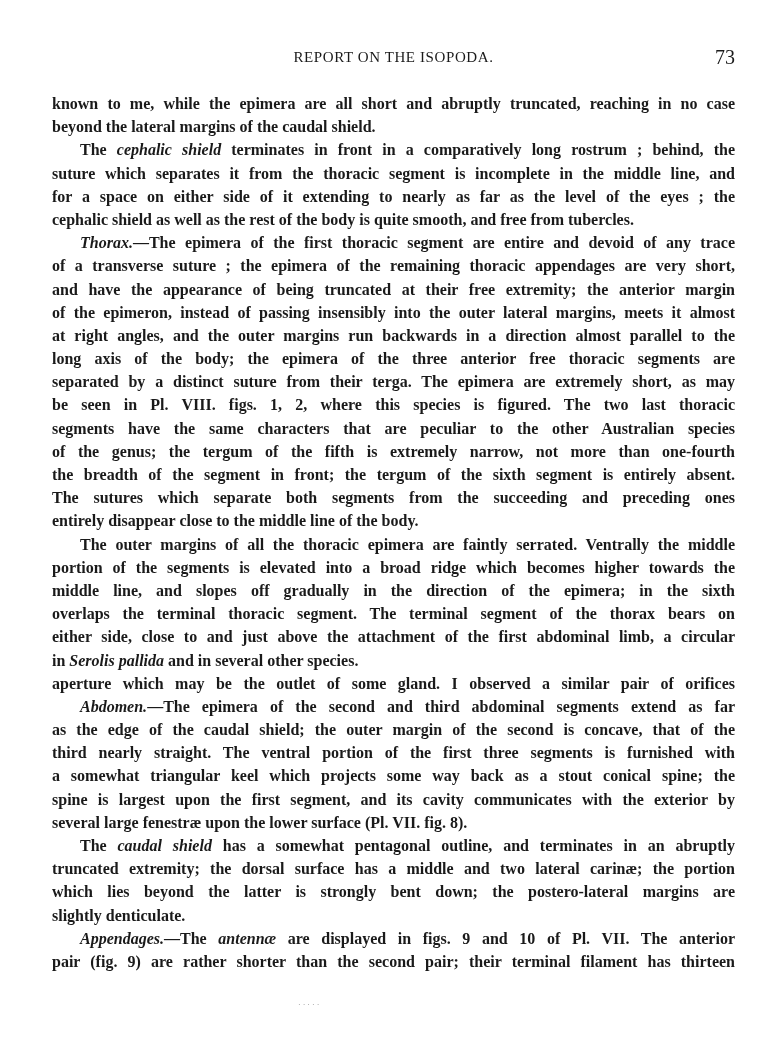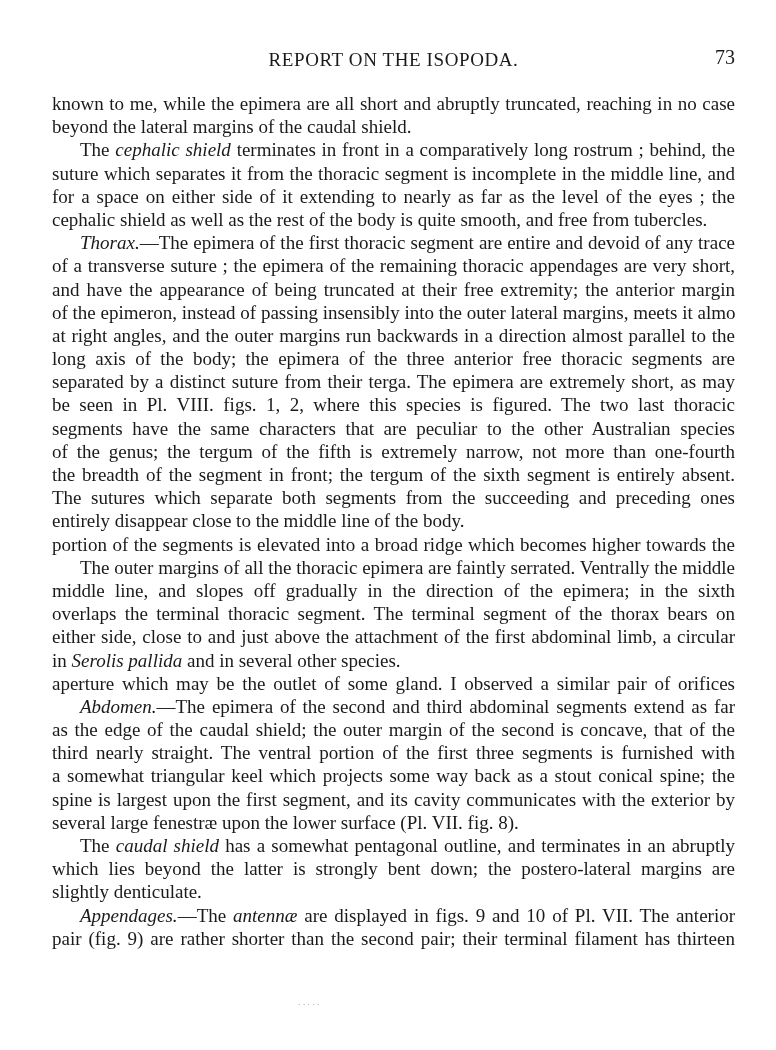--- a/index.html
+++ b/index.html
@@ -1,20 +1,20 @@
 <!DOCTYPE html>
 <html><head>
 <meta charset="utf-8">
 <style>
   html, body { margin: 0; padding: 0; background: #ffffff; }
   body { width: 776px; height: 1050px; position: relative; overflow: hidden; color: #1a1a1a; font-family: "Liberation Serif", "DejaVu Serif", serif; }
   .header { position: absolute; top: 46px; left: 52px; width: 683px; height: 24px; }
-  .running-title { position: absolute; left: 0; right: 0; text-align: center; font-size: 19px; letter-spacing: 0.6px; top: 3px; }
+  .running-title { position: absolute; left: 0; right: 0; text-align: center; font-size: 15px; letter-spacing: 0.6px; top: 3px; }
   .page-number { position: absolute; right: 0; top: 0; font-size: 20px; }
-  .body-text { position: absolute; top: 92px; left: 52px; width: 683px; font-size: 19px; }
+  .body-text { position: absolute; top: 92px; left: 52px; width: 683px; font-size: 16px; font-weight: bold; }
   .line { height: 23.2px; line-height: 23.2px; white-space: nowrap; text-align: justify; text-align-last: justify; overflow: hidden; }
   .line.last { text-align-last: left; }
   .line.indent { padding-left: 28px; }
   .para { margin-bottom: 0; }
   em { font-style: italic; }
   .dots { position: absolute; top: 1000px; left: 298px; font-size: 8px; letter-spacing: 2px; color: #888; }
 </style>
 </head>
 <body>
 
@@ -43,38 +43,39 @@
       <div class="line"><span>long axis of the body; the epimera of the three anterior free thoracic segments are</span></div>
       <div class="line"><span>separated by a distinct suture from their terga.  The epimera are extremely short, as may</span></div>
       <div class="line"><span>be seen in Pl. VIII. figs. 1, 2, where this species is figured.  The two last thoracic</span></div>
       <div class="line"><span>segments have the same characters that are peculiar to the other Australian species</span></div>
       <div class="line"><span>of the genus; the tergum of the fifth is extremely narrow, not more than one-fourth</span></div>
       <div class="line"><span>the breadth of the segment in front; the tergum of the sixth segment is entirely absent.</span></div>
       <div class="line"><span>The sutures which separate both segments from the succeeding and preceding ones</span></div>
       <div class="line last"><span>entirely disappear close to the middle line of the body.</span></div>
     </div>
     <div class="para">
+      <div class="line indent"><span>The outer margins of all the thoracic epimera are faintly serrated.  Ventrally the middle</span></div>
       <div class="line"><span>portion of the segments is elevated into a broad ridge which becomes higher towards the</span></div>
-      <div class="line indent"><span>The outer margins of all the thoracic epimera are faintly serrated.  Ventrally the middle</span></div>
       <div class="line"><span>middle line, and slopes off gradually in the direction of the epimera; in the sixth</span></div>
       <div class="line"><span>overlaps the terminal thoracic segment.  The terminal segment of the thorax bears on</span></div>
       <div class="line"><span>either side, close to and just above the attachment of the first abdominal limb, a circular</span></div>
       <div class="line last"><span>in </span><em>Serolis pallida</em><span> and in several other species.</span></div>
       <div class="line"><span>aperture which may be the outlet of some gland.  I observed a similar pair of orifices</span></div>
     </div>
     <div class="para">
       <div class="line indent"><em>Abdomen.</em><span>—The epimera of the second and third abdominal segments extend as far</span></div>
       <div class="line"><span>as the edge of the caudal shield; the outer margin of the second is concave, that of the</span></div>
       <div class="line"><span>third nearly straight.  The ventral portion of the first three segments is furnished with</span></div>
       <div class="line"><span>a somewhat triangular keel which projects some way back as a stout conical spine; the</span></div>
       <div class="line"><span>spine is largest upon the first segment, and its cavity communicates with the exterior by</span></div>
       <div class="line last"><span>several large fenestræ upon the lower surface (Pl. VII. fig. 8).</span></div>
     </div>
     <div class="para">
       <div class="line indent"><span>The </span><em>caudal shield</em><span> has a somewhat pentagonal outline, and terminates in an abruptly</span></div>
+      <div class="line"><span>truncated extremity; the dorsal surface has a middle and two lateral carinæ; the portion</span></div>
       <div class="line"><span>which lies beyond the latter is strongly bent down; the postero-lateral margins are</span></div>
       <div class="line last"><span>slightly denticulate.</span></div>
     </div>
     <div class="para">
       <div class="line indent"><em>Appendages.</em><span>—The </span><em>antennæ</em><span> are displayed in figs. 9 and 10 of Pl. VII.  The anterior</span></div>
       <div class="line"><span>pair (fig. 9) are rather shorter than the second pair; their terminal filament has thirteen</span></div>
     </div>
   </div>
 
 <div class="dots">·····</div>

